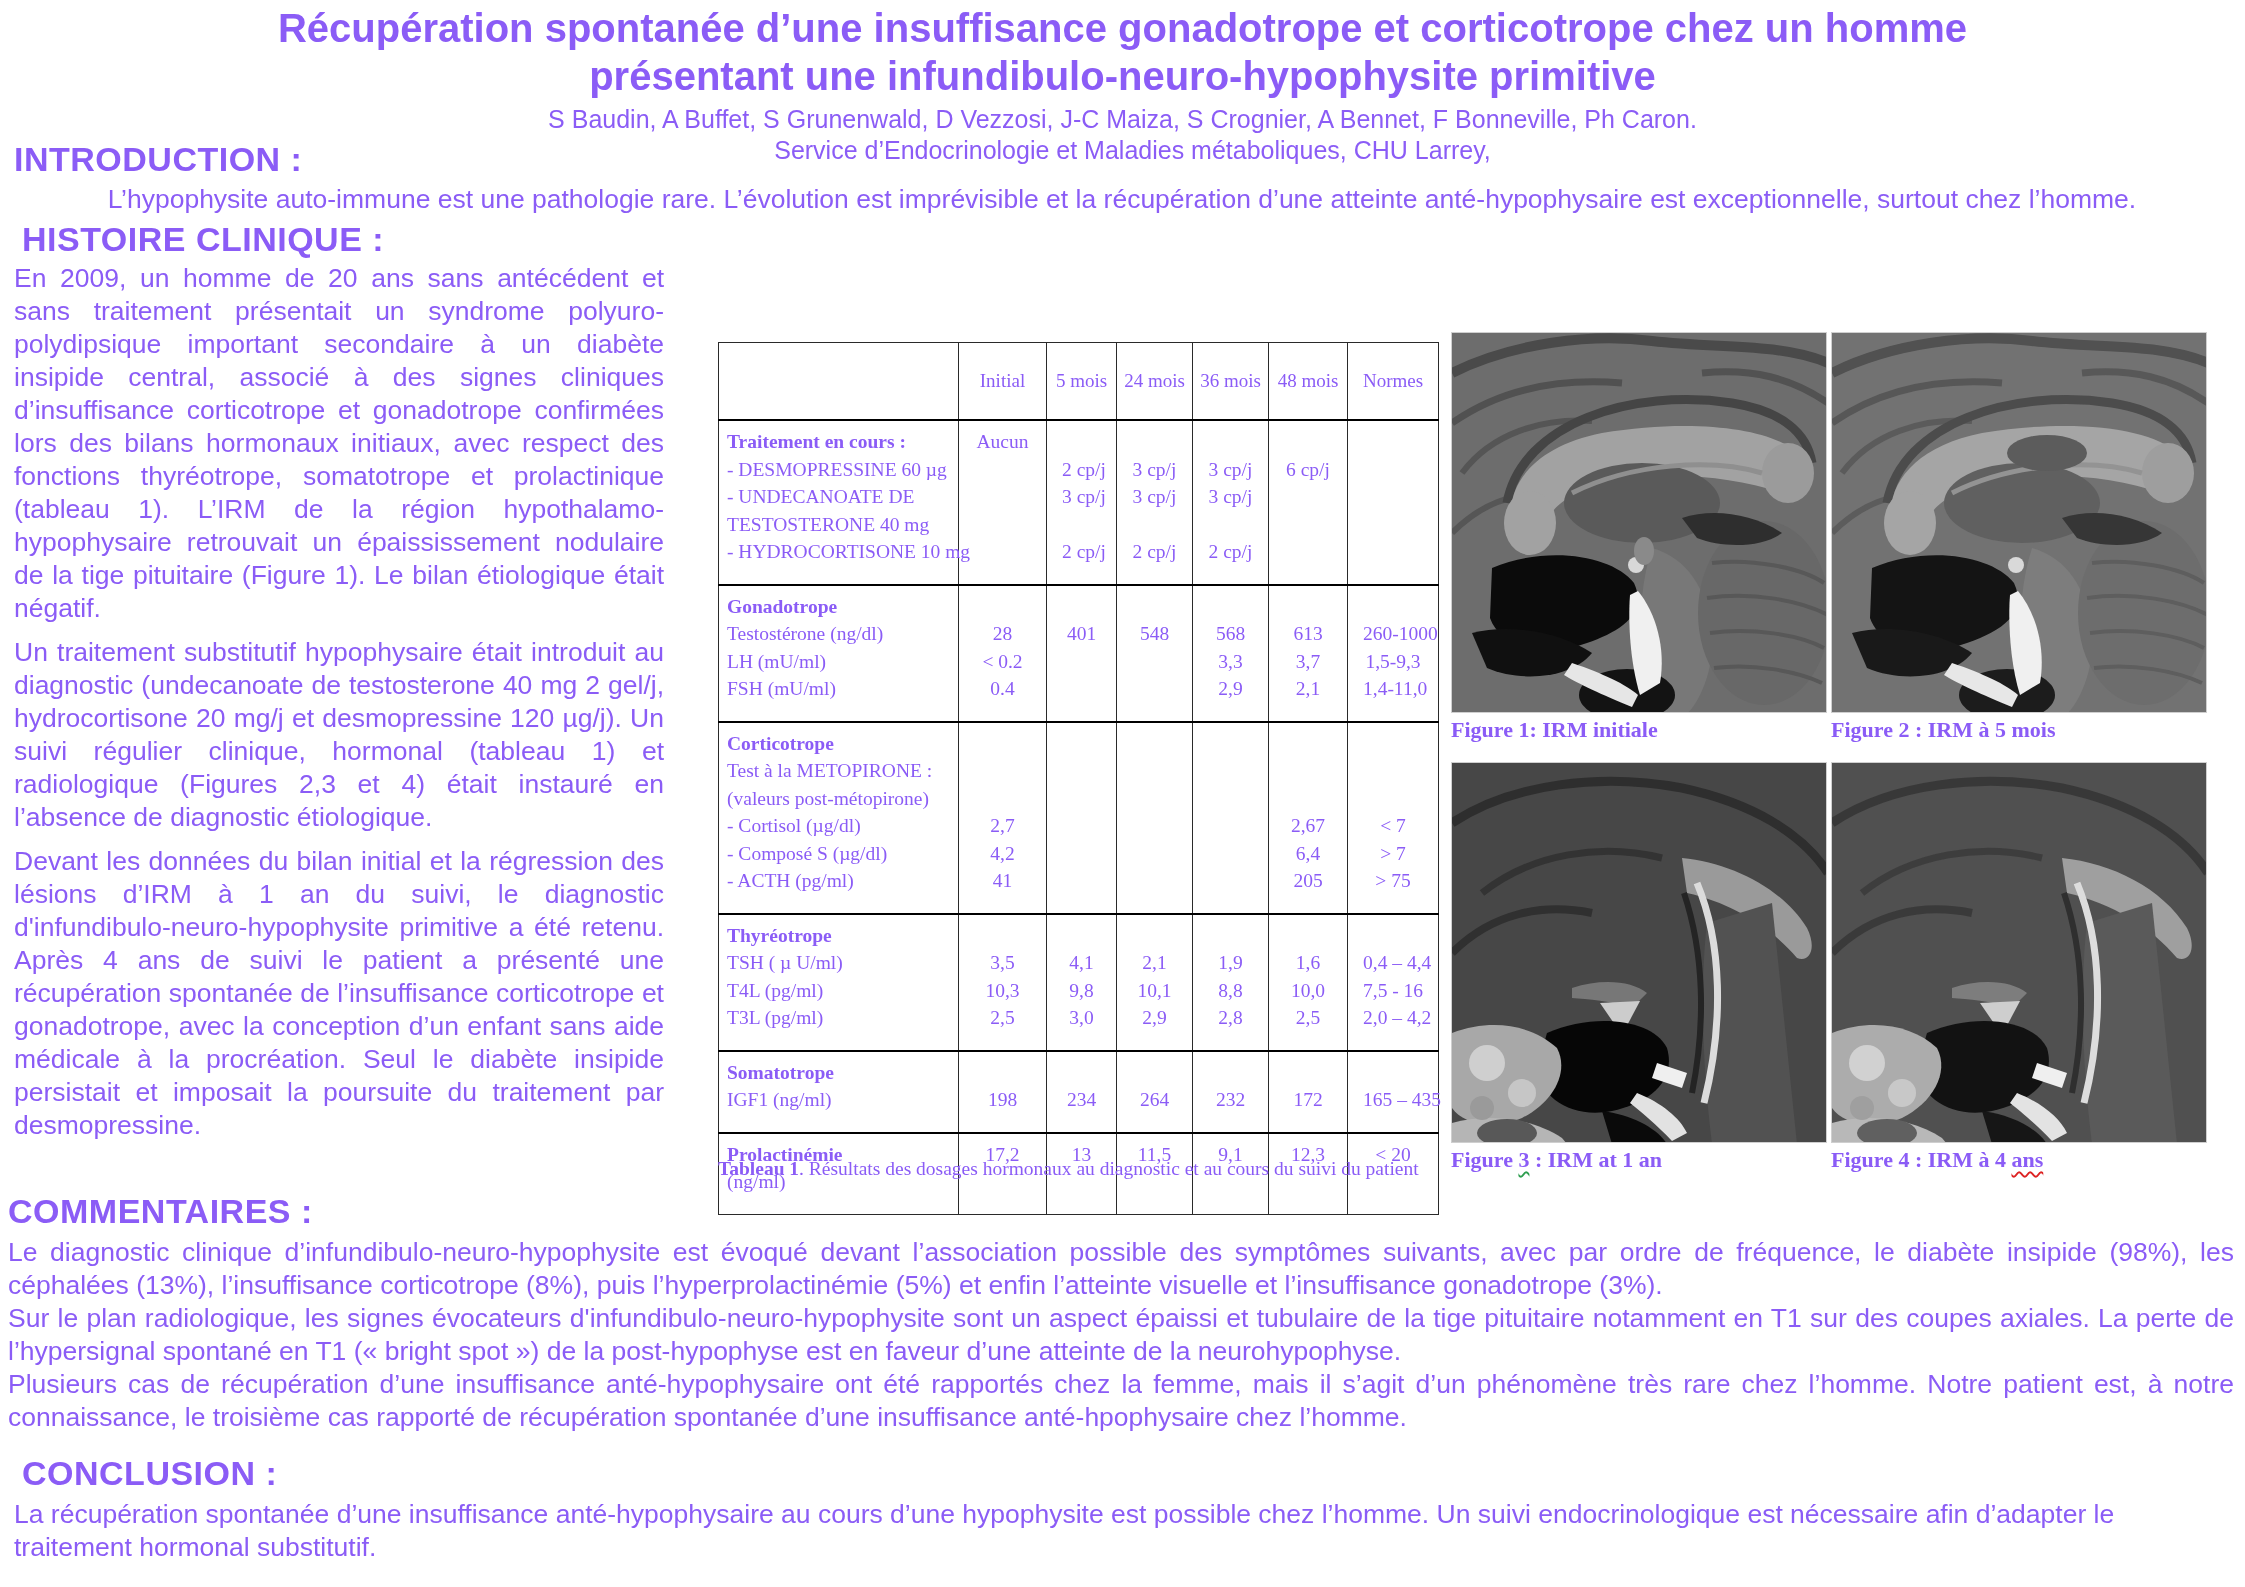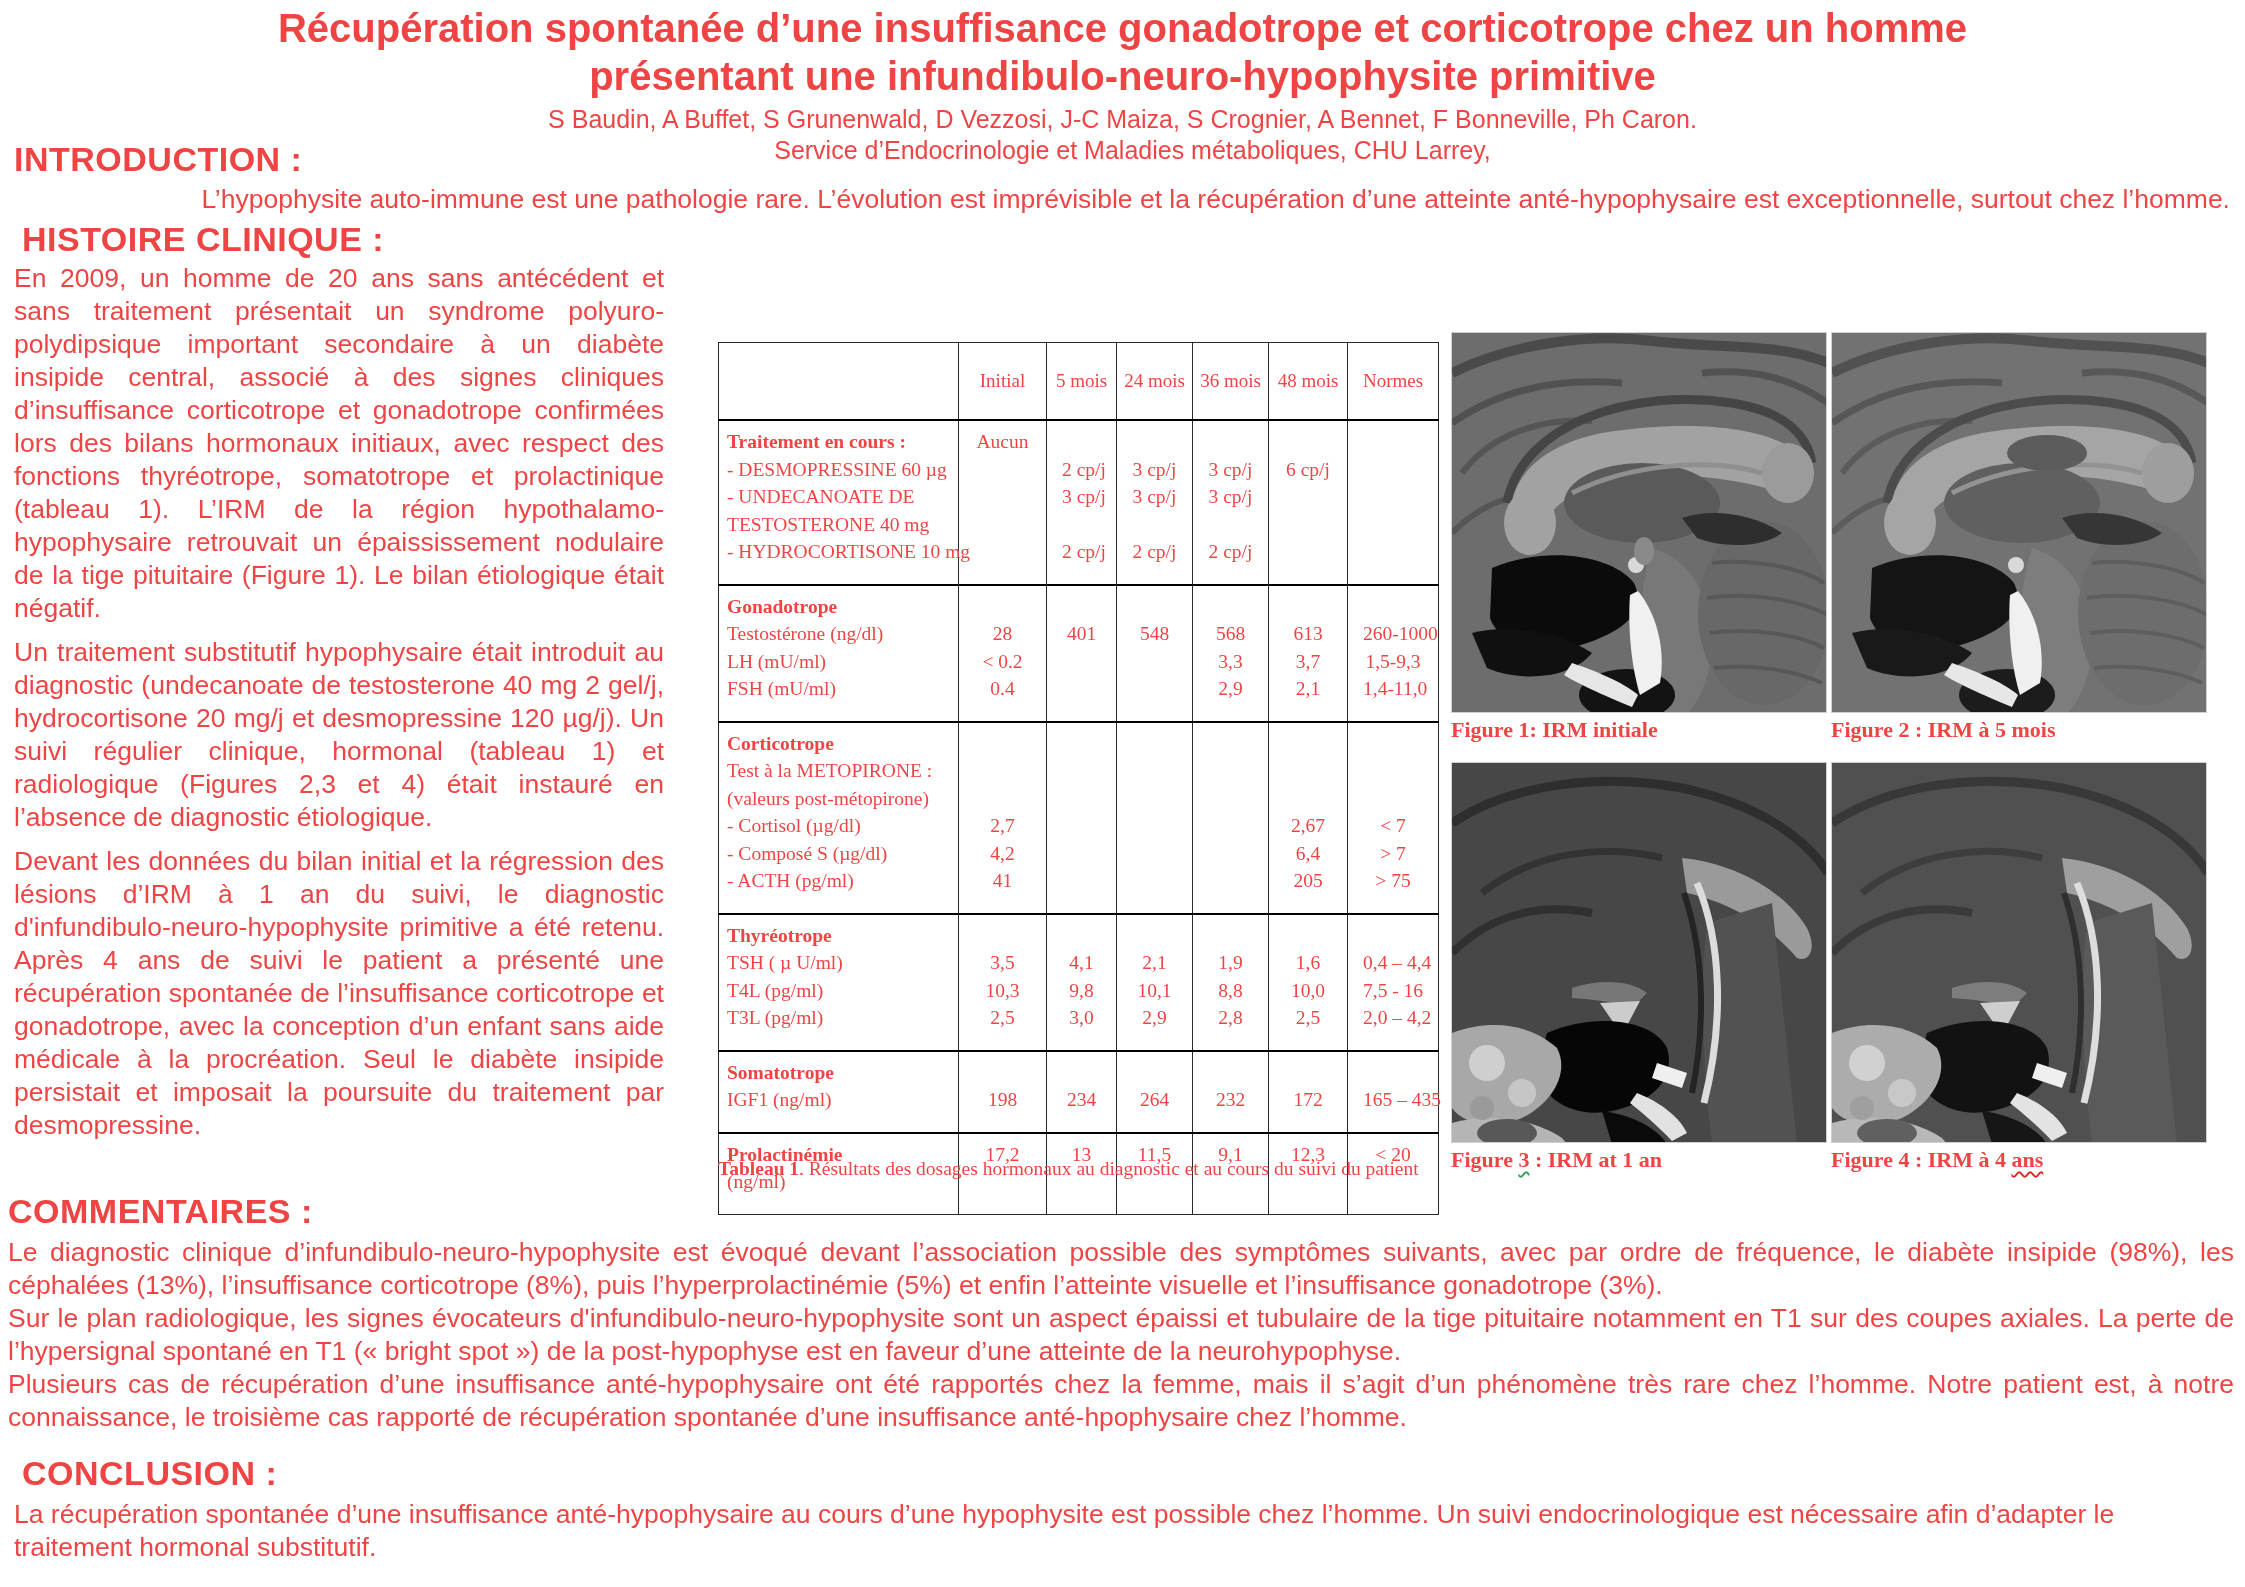--- a/index.html
+++ b/index.html
@@ -1,31 +1,31 @@
 <!DOCTYPE html>
 <html><head>
 <meta charset="utf-8">
 <style>
   html,body{margin:0;padding:0;background:#fff;}
-  #poster{position:relative;width:2245px;height:1587px;background:#fff;color:#ef4444;
+  #poster{position:relative;width:2245px;height:1587px;background:#fff;color:#8b5cf6;
           font-family:"Liberation Sans",sans-serif;overflow:hidden;}
 
   
   .hdr{position:absolute;top:4px;left:0;width:2245px;text-align:center;}
   .title{font-size:40px;font-weight:bold;line-height:48px;}
   .authors{font-size:25px;line-height:31px;margin-top:4px;}
   .affil{font-size:25px;line-height:30px;padding-left:20px;}
 
   
   .h1{position:absolute;font-size:34px;font-weight:bold;letter-spacing:.5px;}
 
   
   .bodytxt{font-size:26.5px;line-height:33px;text-align:justify;}
   .bodytxt p{margin:0 0 11px 0;}
-  #intro-text{position:absolute;top:183px;left:14px;width:2216px;text-align:right;}
+  #intro-text{position:absolute;top:183px;left:14px;width:2216px;text-align:center;}
   #left-col{position:absolute;top:262px;left:14px;width:650px;}
   #comm-text{position:absolute;top:1236px;left:8px;width:2226px;}
   #comm-text p{margin:0;}
   #concl-text{position:absolute;top:1498px;left:14px;width:2200px;text-align:left;}
 
   
   #table-wrap{position:absolute;top:342px;left:718px;width:722px;}
   table.results{border-collapse:collapse;table-layout:fixed;width:720px;
      font-family:"Liberation Serif",serif;font-size:19.5px;}
   table.results th,table.results td{border:1.5px solid #2a2a2a;vertical-align:top;}

